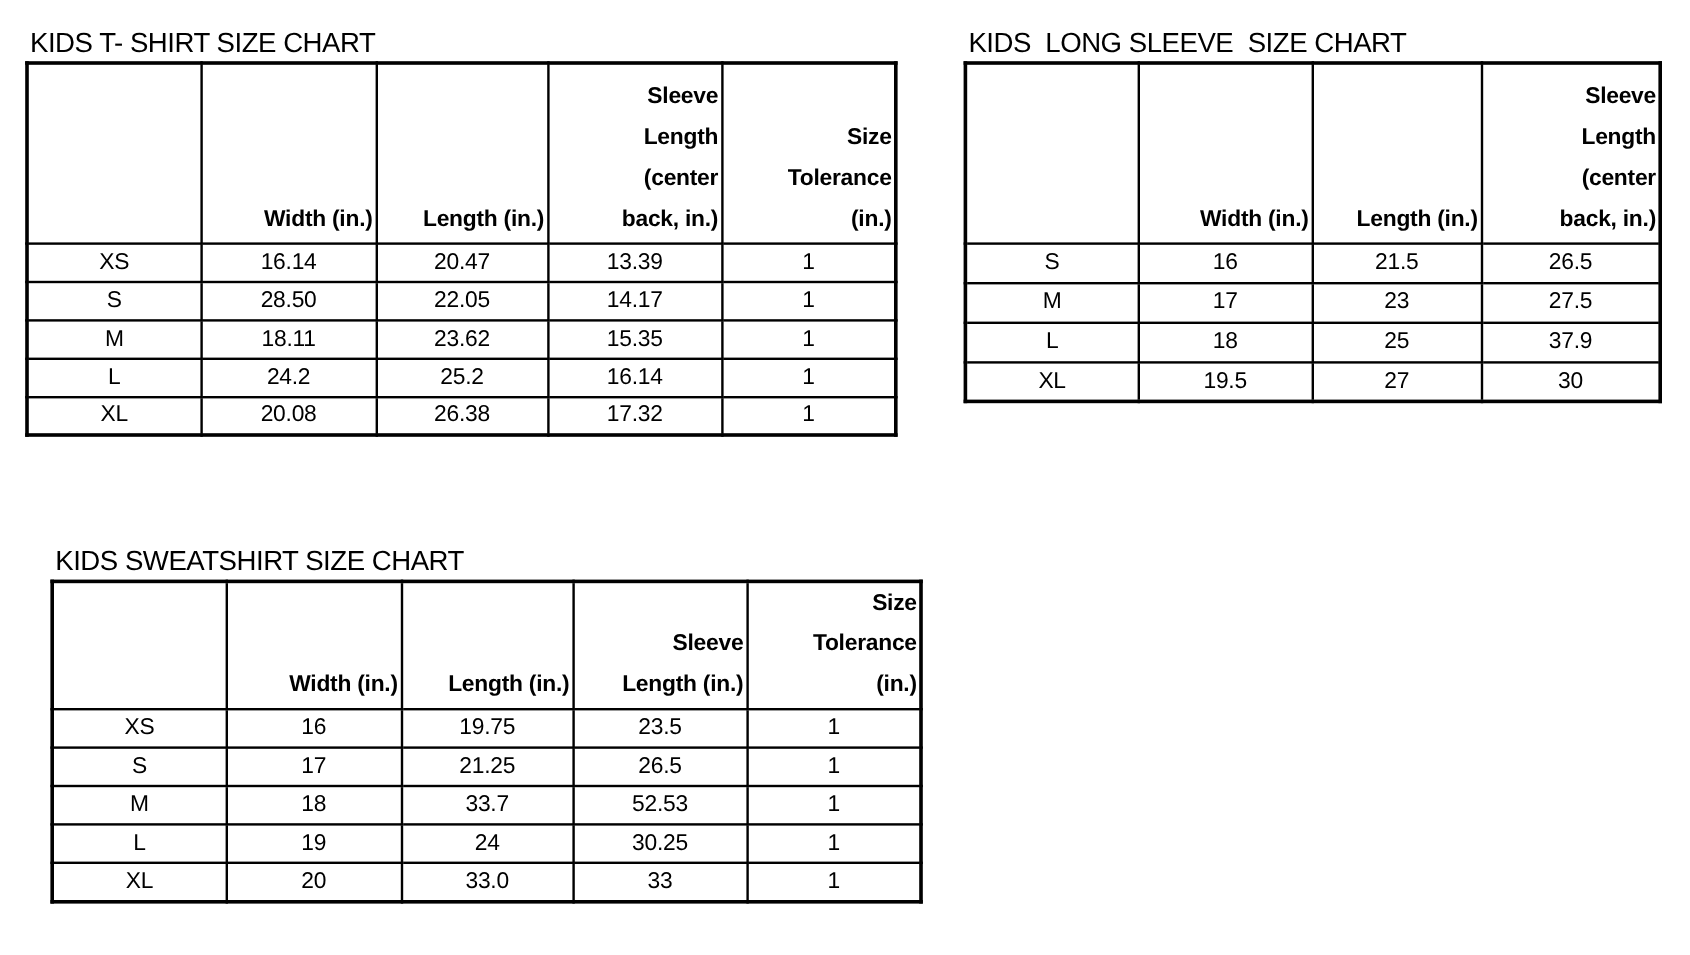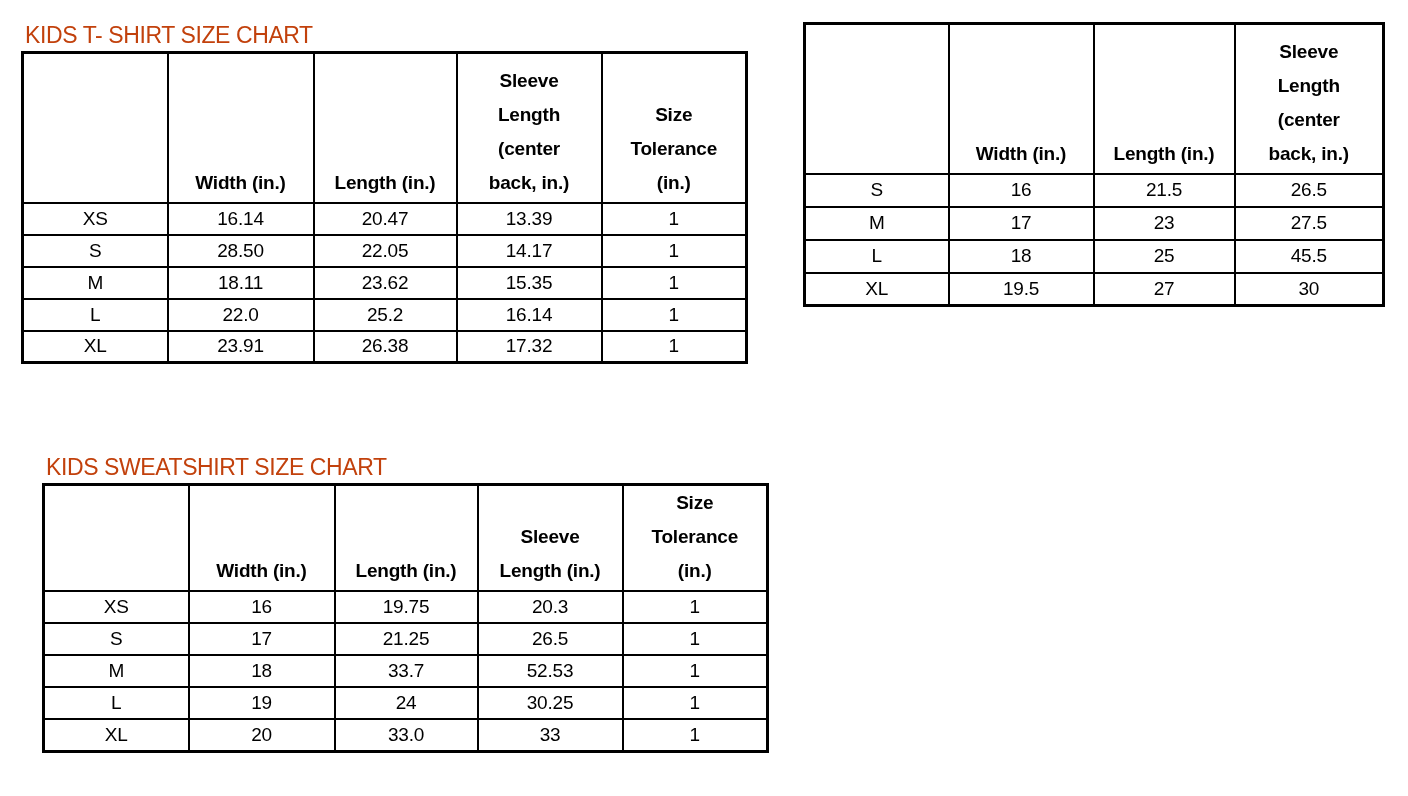--- a/index.html
+++ b/index.html
@@ -12,41 +12,42 @@
     overflow: hidden;
   }
   .chart-block { position: absolute; }
   .chart-title {
     font-size: 23px;
     font-weight: 400;
     letter-spacing: -0.4px;
     line-height: 26px;
     margin: 0 0 3px 4px;
     white-space: pre;
-    color: #c2410c;
+    color: #000000;
   }
   table.size-table {
     border-collapse: collapse;
     table-layout: fixed;
     background: #ffffff;
     border: 3px solid #000000;
   }
   table.size-table th, table.size-table td {
     border: 2px solid #000000;
     text-align: center;
     overflow: hidden;
     letter-spacing: -0.2px;
   }
   table.size-table th {
     vertical-align: bottom;
     font-weight: 700;
     font-size: 19px;
     line-height: 34px;
     white-space: pre-line;
     padding: 0 2px 2px 2px;
+    text-align: right;
   }
   table.tall-header th { height: 150px; }
   table.short-header th { height: 102px; }
   table.size-table td {
     font-size: 19px;
     font-weight: 400;
     vertical-align: middle;
     height: 32px;
     line-height: 20px;
   }
@@ -98,37 +99,38 @@
           </tr>
           <tr>
             <td>M</td>
             <td>18.11</td>
             <td>23.62</td>
             <td>15.35</td>
             <td>1</td>
           </tr>
           <tr>
             <td>L</td>
-            <td>22.0</td>
+            <td>24.2</td>
             <td>25.2</td>
             <td>16.14</td>
             <td>1</td>
           </tr>
           <tr>
             <td>XL</td>
-            <td>23.91</td>
+            <td>20.08</td>
             <td>26.38</td>
             <td>17.32</td>
             <td>1</td>
           </tr>
         </tbody>
       </table>
   </section>
 
   <section class="chart-block" style="left:803px; top:22px;">
+    <h2 class="chart-title">KIDS  LONG SLEEVE  SIZE CHART</h2>
     <table class="size-table tall-header row-35" style="width:579px;">
       <colgroup>
         <col style="width:144px">
           <col style="width:145px">
           <col style="width:141px">
         <col style="width:149px">
       </colgroup>
     <thead>
           <tr>
             <th></th>
@@ -150,21 +152,21 @@
           <tr>
             <td>M</td>
             <td>17</td>
             <td>23</td>
             <td>27.5</td>
           </tr>
           <tr>
             <td>L</td>
             <td>18</td>
             <td>25</td>
-            <td>45.5</td>
+            <td>37.9</td>
           </tr>
           <tr>
             <td>XL</td>
             <td>19.5</td>
             <td>27</td>
             <td>30</td>
           </tr>
         </tbody>
       </table>
   </section>
@@ -189,21 +191,21 @@
             <th>Size
 Tolerance
 (in.)</th>
           </tr>
         </thead>
         <tbody>
           <tr>
             <td>XS</td>
             <td>16</td>
             <td>19.75</td>
-            <td>20.3</td>
+            <td>23.5</td>
             <td>1</td>
           </tr>
           <tr>
             <td>S</td>
             <td>17</td>
             <td>21.25</td>
             <td>26.5</td>
             <td>1</td>
           </tr>
           <tr>

